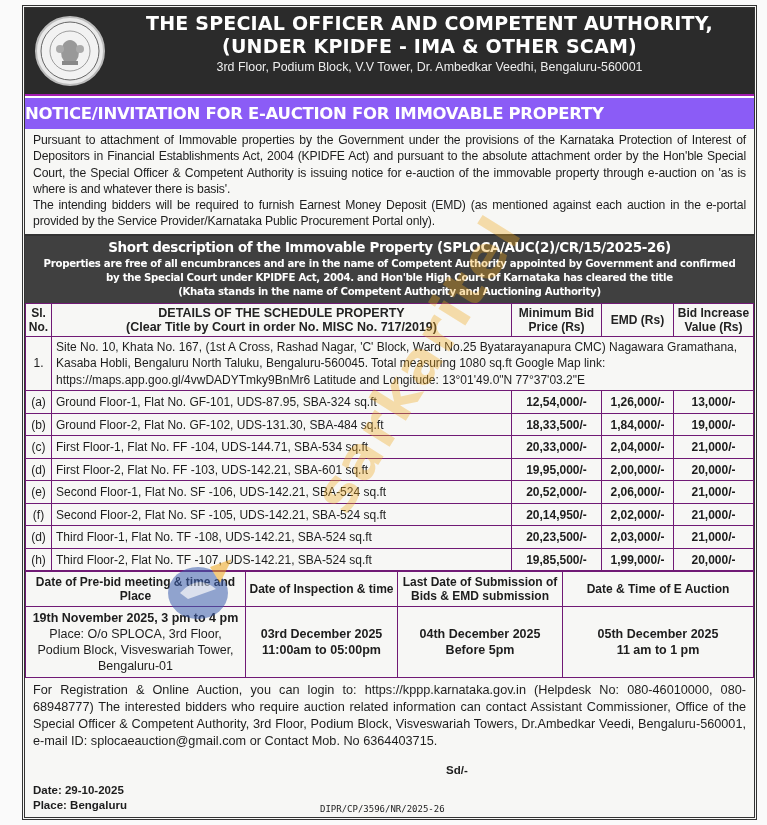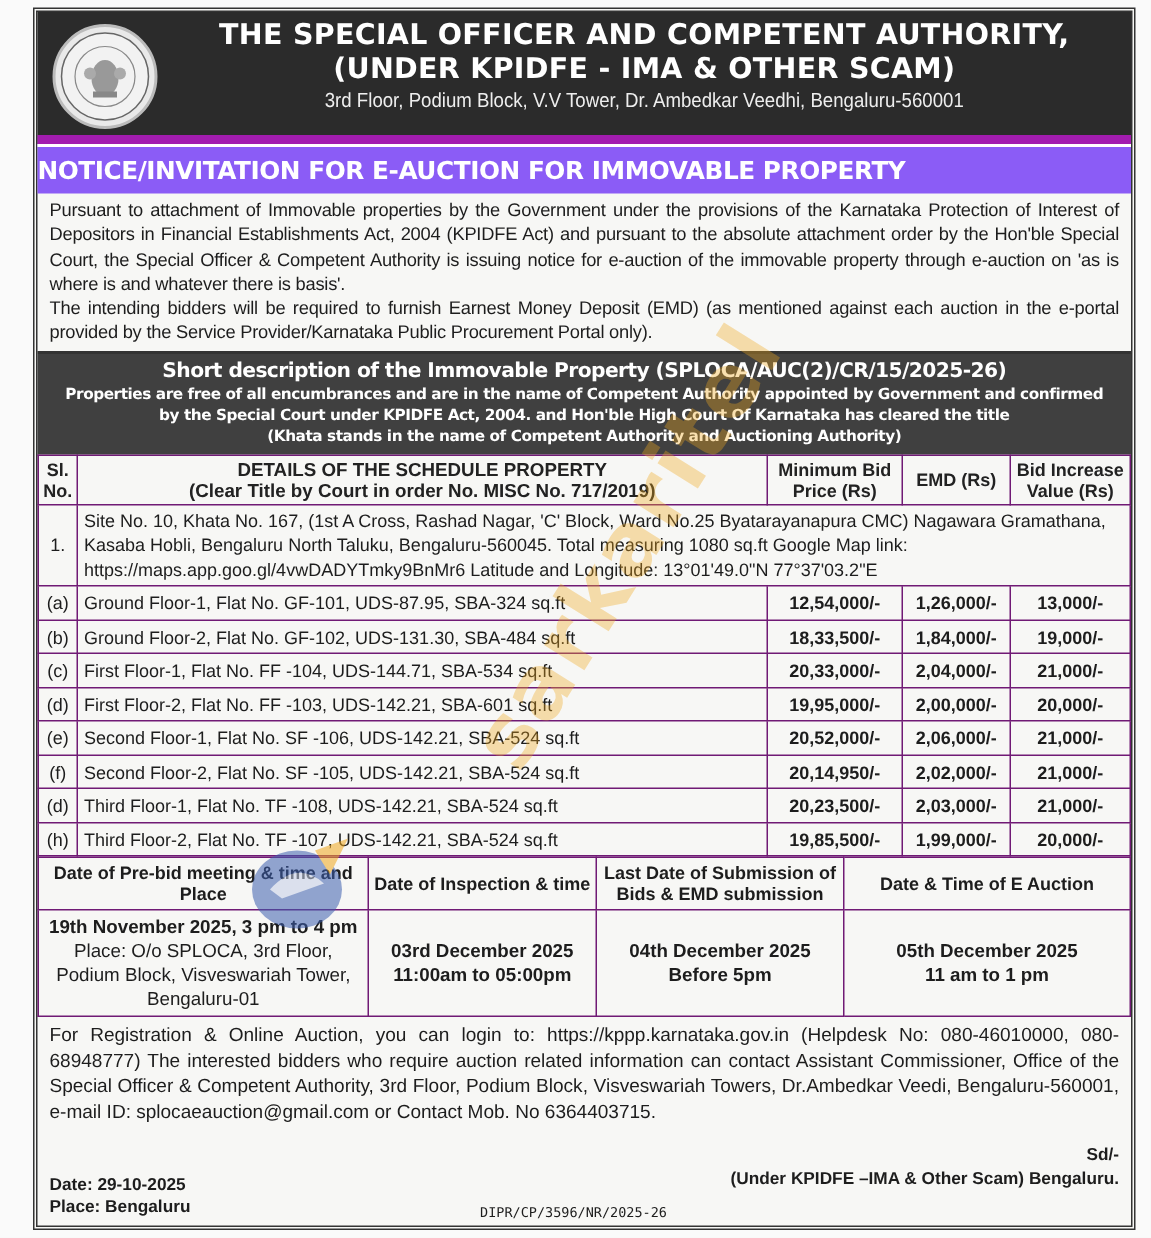--- a/index.html
+++ b/index.html
@@ -4,21 +4,21 @@
 <style>
   * { box-sizing: border-box; margin: 0; padding: 0; }
   html, body { width: 767px; height: 825px; background: #fafafa; overflow: hidden; }
   body { font-family: "Liberation Sans", sans-serif; color: #1d1d1d; position: relative; }
   .notice {
     position: absolute; left: 22px; top: 5px; width: 735px; height: 815px;
     border: 3px double #333; background: #f7f7f5;
   }
   .header {
     height: 88px; background: #2b2b2b; color: #fff; position: relative;
-    border-bottom: 6px solid #a21caf;
+    border-bottom: 2px solid #a21caf;
   }
   .logo {
     position: absolute; left: 10px; top: 8px; width: 70px; height: 70px; border-radius: 50%;
     background: #e9e9e9; border: 2px solid #bbb; display: flex; align-items: center; justify-content: center;
   }
   .logo svg { width: 64px; height: 64px; }
   .hdr-title {
     position: absolute; left: 80px; right: 0; top: 4px; text-align: center;
     font-family: "DejaVu Sans", sans-serif; font-weight: bold; font-size: 19px; letter-spacing: 0.2px; line-height: 23px;
   }
@@ -53,21 +53,21 @@
   .c-bid { width: 80px; text-align: center; font-weight: bold; }
   .ptable tr.flat td { height: 22.5px; }
   .ptable tr.site td { padding: 2px 4px; line-height: 16.5px; }
   .dtable th { font-size: 12px; font-weight: bold; padding: 2px 3px; line-height: 14px; height: 35px; text-align: center; }
   .dtable td { text-align: center; font-size: 12.5px; line-height: 16px; padding: 3px 3px; }
   .dtable .b { font-weight: bold; }
   .footer { padding: 4px 8px; font-size: 12.7px; line-height: 17px; text-align: justify; position: relative; height: 145px; }
   .foot-meta { position: absolute; left: 8px; right: 8px; bottom: 6px; height: 54px; }
   .f-date { position: absolute; left: 0; top: 20px; font-weight: bold; font-size: 11.5px; line-height: 15px; }
   .f-dipr { position: absolute; left: 287px; top: 38px; font-size: 9px; font-family: "DejaVu Sans Mono", monospace; }
-  .f-sign { position: absolute; right: 0; top: 0; text-align: right; font-weight: bold; font-size: 11.5px; line-height: 15.5px; width: 300px; }
+  .f-sign { position: absolute; right: 0; top: 0; text-align: left; font-weight: bold; font-size: 11.5px; line-height: 15.5px; width: 300px; }
   .watermark {
     position: absolute; pointer-events: none; opacity: 0.35; color: #f0a81e; font-weight: bold;
     font-family: "DejaVu Sans", sans-serif; font-size: 58px; transform: rotate(-58deg); left: 250px; top: 330px; letter-spacing: 2px;
   }
   .wm-logo { position: absolute; left: 160px; top: 555px; width: 80px; height: 70px; opacity: 0.55; pointer-events: none; }
 </style>
 </head>
 <body>
 
 <div class="notice">
@@ -215,21 +215,20 @@
   <div class="footer">
     <div>For Registration &amp; Online Auction, you can login to: https://kppp.karnataka.gov.in  (Helpdesk No: 080-46010000, 080-68948777) The interested bidders who require auction related information can contact Assistant Commissioner, Office of the Special Officer &amp; Competent Authority, 3rd Floor, Podium Block, Visveswariah Towers, Dr.Ambedkar Veedi, Bengaluru-560001, e-mail ID: splocaeauction@gmail.com or Contact Mob. No 6364403715.</div>
     <div class="foot-meta">
       <div class="f-date">
         <div>Date: 29-10-2025</div>
         <div>Place: Bengaluru</div>
       </div>
       <div class="f-dipr">DIPR/CP/3596/NR/2025-26</div>
       <div class="f-sign">
         <div>Sd/-</div>
-        <div>(Under KPIDFE –IMA &amp; Other Scam) Bengaluru.</div>
       </div>
     </div>
   </div>
 </div>
 
 <div class="watermark">sarkaritel</div>
 <svg class="wm-logo" viewBox="0 0 80 70">
   <ellipse cx="38" cy="38" rx="30" ry="26" fill="#3d5fb0"></ellipse>
   <path d="M20 38 Q38 18 56 34 L28 44 Z" fill="#fff" opacity="0.7"></path>
   <path d="M50 12 L72 4 L60 28 Z" fill="#f0a81e"></path>

